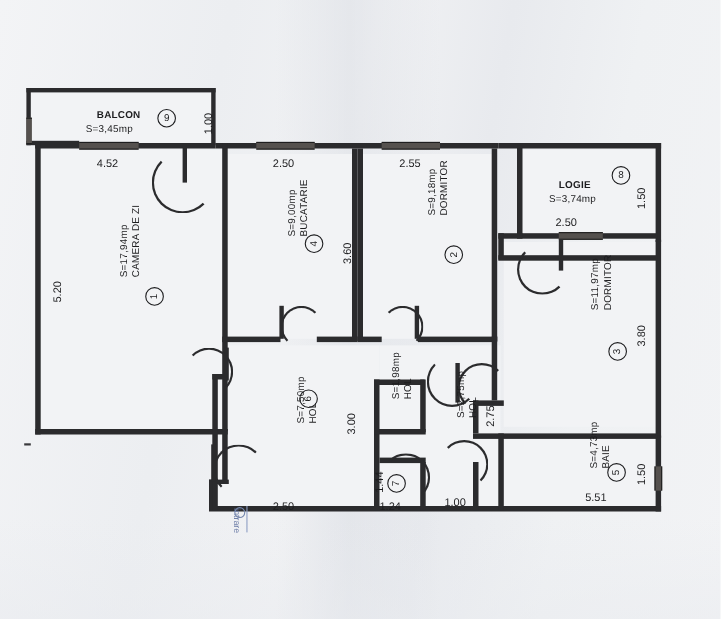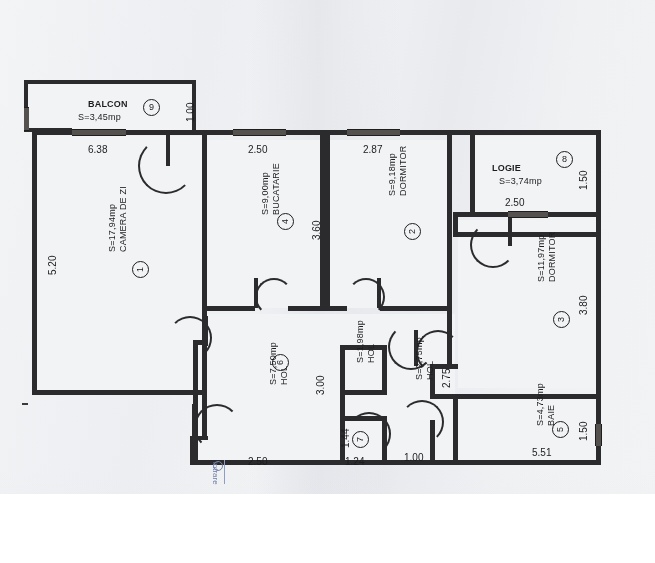--- a/index.html
+++ b/index.html
@@ -6,21 +6,21 @@
     margin: 0;
     padding: 0;
     background: #ffffff;
   }
   body {
     font-family: "Liberation Sans", sans-serif;
   }
   #plan {
     position: relative;
     width: 655px;
-    height: 494px;
+    height: 563px;
     overflow: hidden;
     background: #eef0f2;
   }
   
   .paper-a, .paper-b, .paper-c {
     position: absolute;
     pointer-events: none;
   }
   .paper-a { left:0; top:0; width:655px; height:563px;
     background: linear-gradient(100deg,#f3f4f6 0%,#eceef1 28%,#f1f2f4 46%,#e8eaee 62%,#eff1f3 78%,#f2f3f5 100%); }
@@ -243,38 +243,38 @@
       <span>9</span>
     </div>
   <div class="dim rot90" style="left:185px; top:122px;">1.00</div>
 
   <div class="lbl" style="left:118px; top:252px; transform:rotate(-90deg); transform-origin:0 0;">CAMERA DE ZI</div>
   <div class="lbl" style="left:107px; top:252px; transform:rotate(-90deg); transform-origin:0 0;">S=17,94mp</div>
   <div class="numcirc" style="left:132px; top:261px;">
       <span>1</span>
     </div>
   <div class="dim rot90" style="left:47px; top:275px;">5.20</div>
-  <div class="dim" style="left:88px; top:144px;">6.38</div>
+  <div class="dim" style="left:88px; top:144px;">4.52</div>
 
   <div class="lbl" style="left:271px; top:215px; transform:rotate(-90deg); transform-origin:0 0;">BUCATARIE</div>
   <div class="lbl" style="left:260px; top:215px; transform:rotate(-90deg); transform-origin:0 0;">S=9,00mp</div>
   <div class="numcirc" style="left:277px; top:213px;">
       <span>4</span>
     </div>
   <div class="dim" style="left:248px; top:144px;">2.50</div>
   <div class="dim rot90" style="left:311px; top:240px;">3.60</div>
 
   <div class="lbl" style="left:398px; top:196px; transform:rotate(-90deg); transform-origin:0 0;">DORMITOR</div>
   <div class="lbl" style="left:387px; top:196px; transform:rotate(-90deg); transform-origin:0 0;">S=9,18mp</div>
   <div class="numcirc" style="left:404px; top:223px;">
       <span>2</span>
     </div>
-  <div class="dim" style="left:363px; top:144px;">2.87</div>
-
-  <div class="lbl b" style="left:492px; top:163px;">LOGIE</div>
+  <div class="dim" style="left:363px; top:144px;">2.55</div>
+
+  <div class="lbl b" style="left:508px; top:163px;">LOGIE</div>
   <div class="lbl" style="left:499px; top:176px;">S=3,74mp</div>
   <div class="numcirc up" style="left:556px; top:151px;">
       <span>8</span>
     </div>
   <div class="dim rot90" style="left:578px; top:190px;">1.50</div>
   <div class="dim" style="left:505px; top:197px;">2.50</div>
 
   <div class="lbl" style="left:547px; top:282px; transform:rotate(-90deg); transform-origin:0 0;">DORMITOR</div>
   <div class="lbl" style="left:536px; top:282px; transform:rotate(-90deg); transform-origin:0 0;">S=11,97mp</div>
   <div class="numcirc" style="left:553px; top:311px;">

